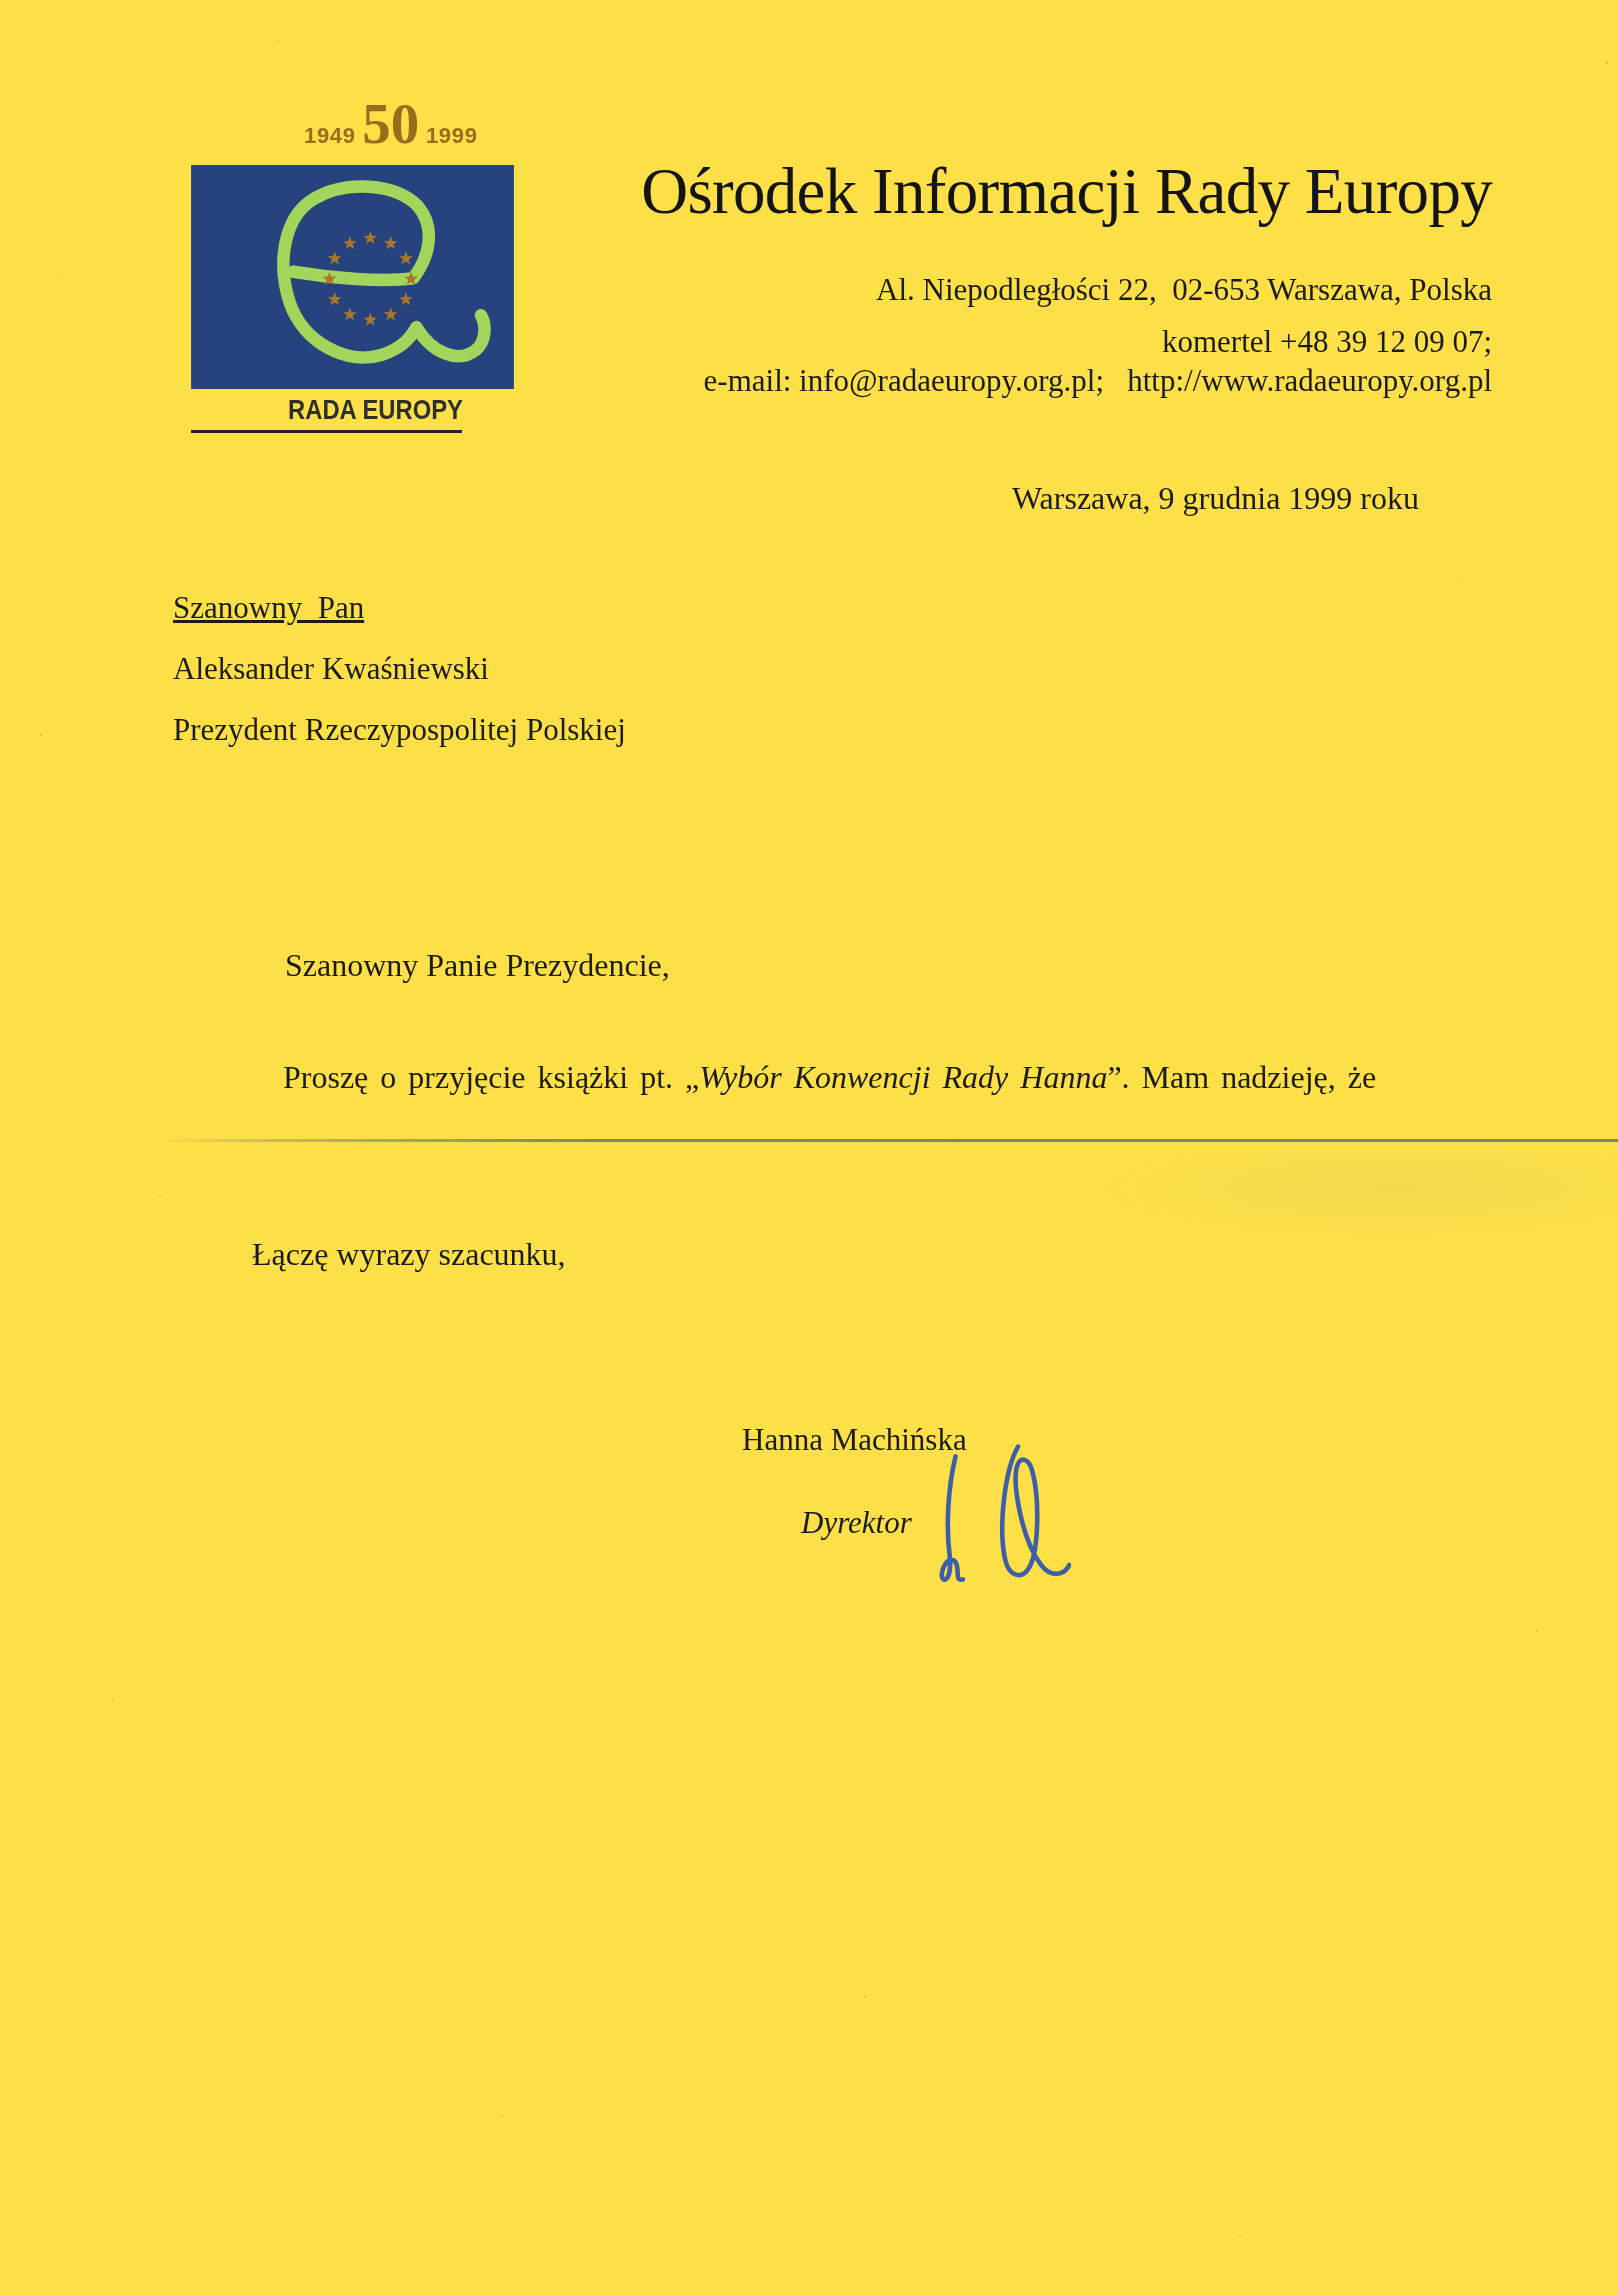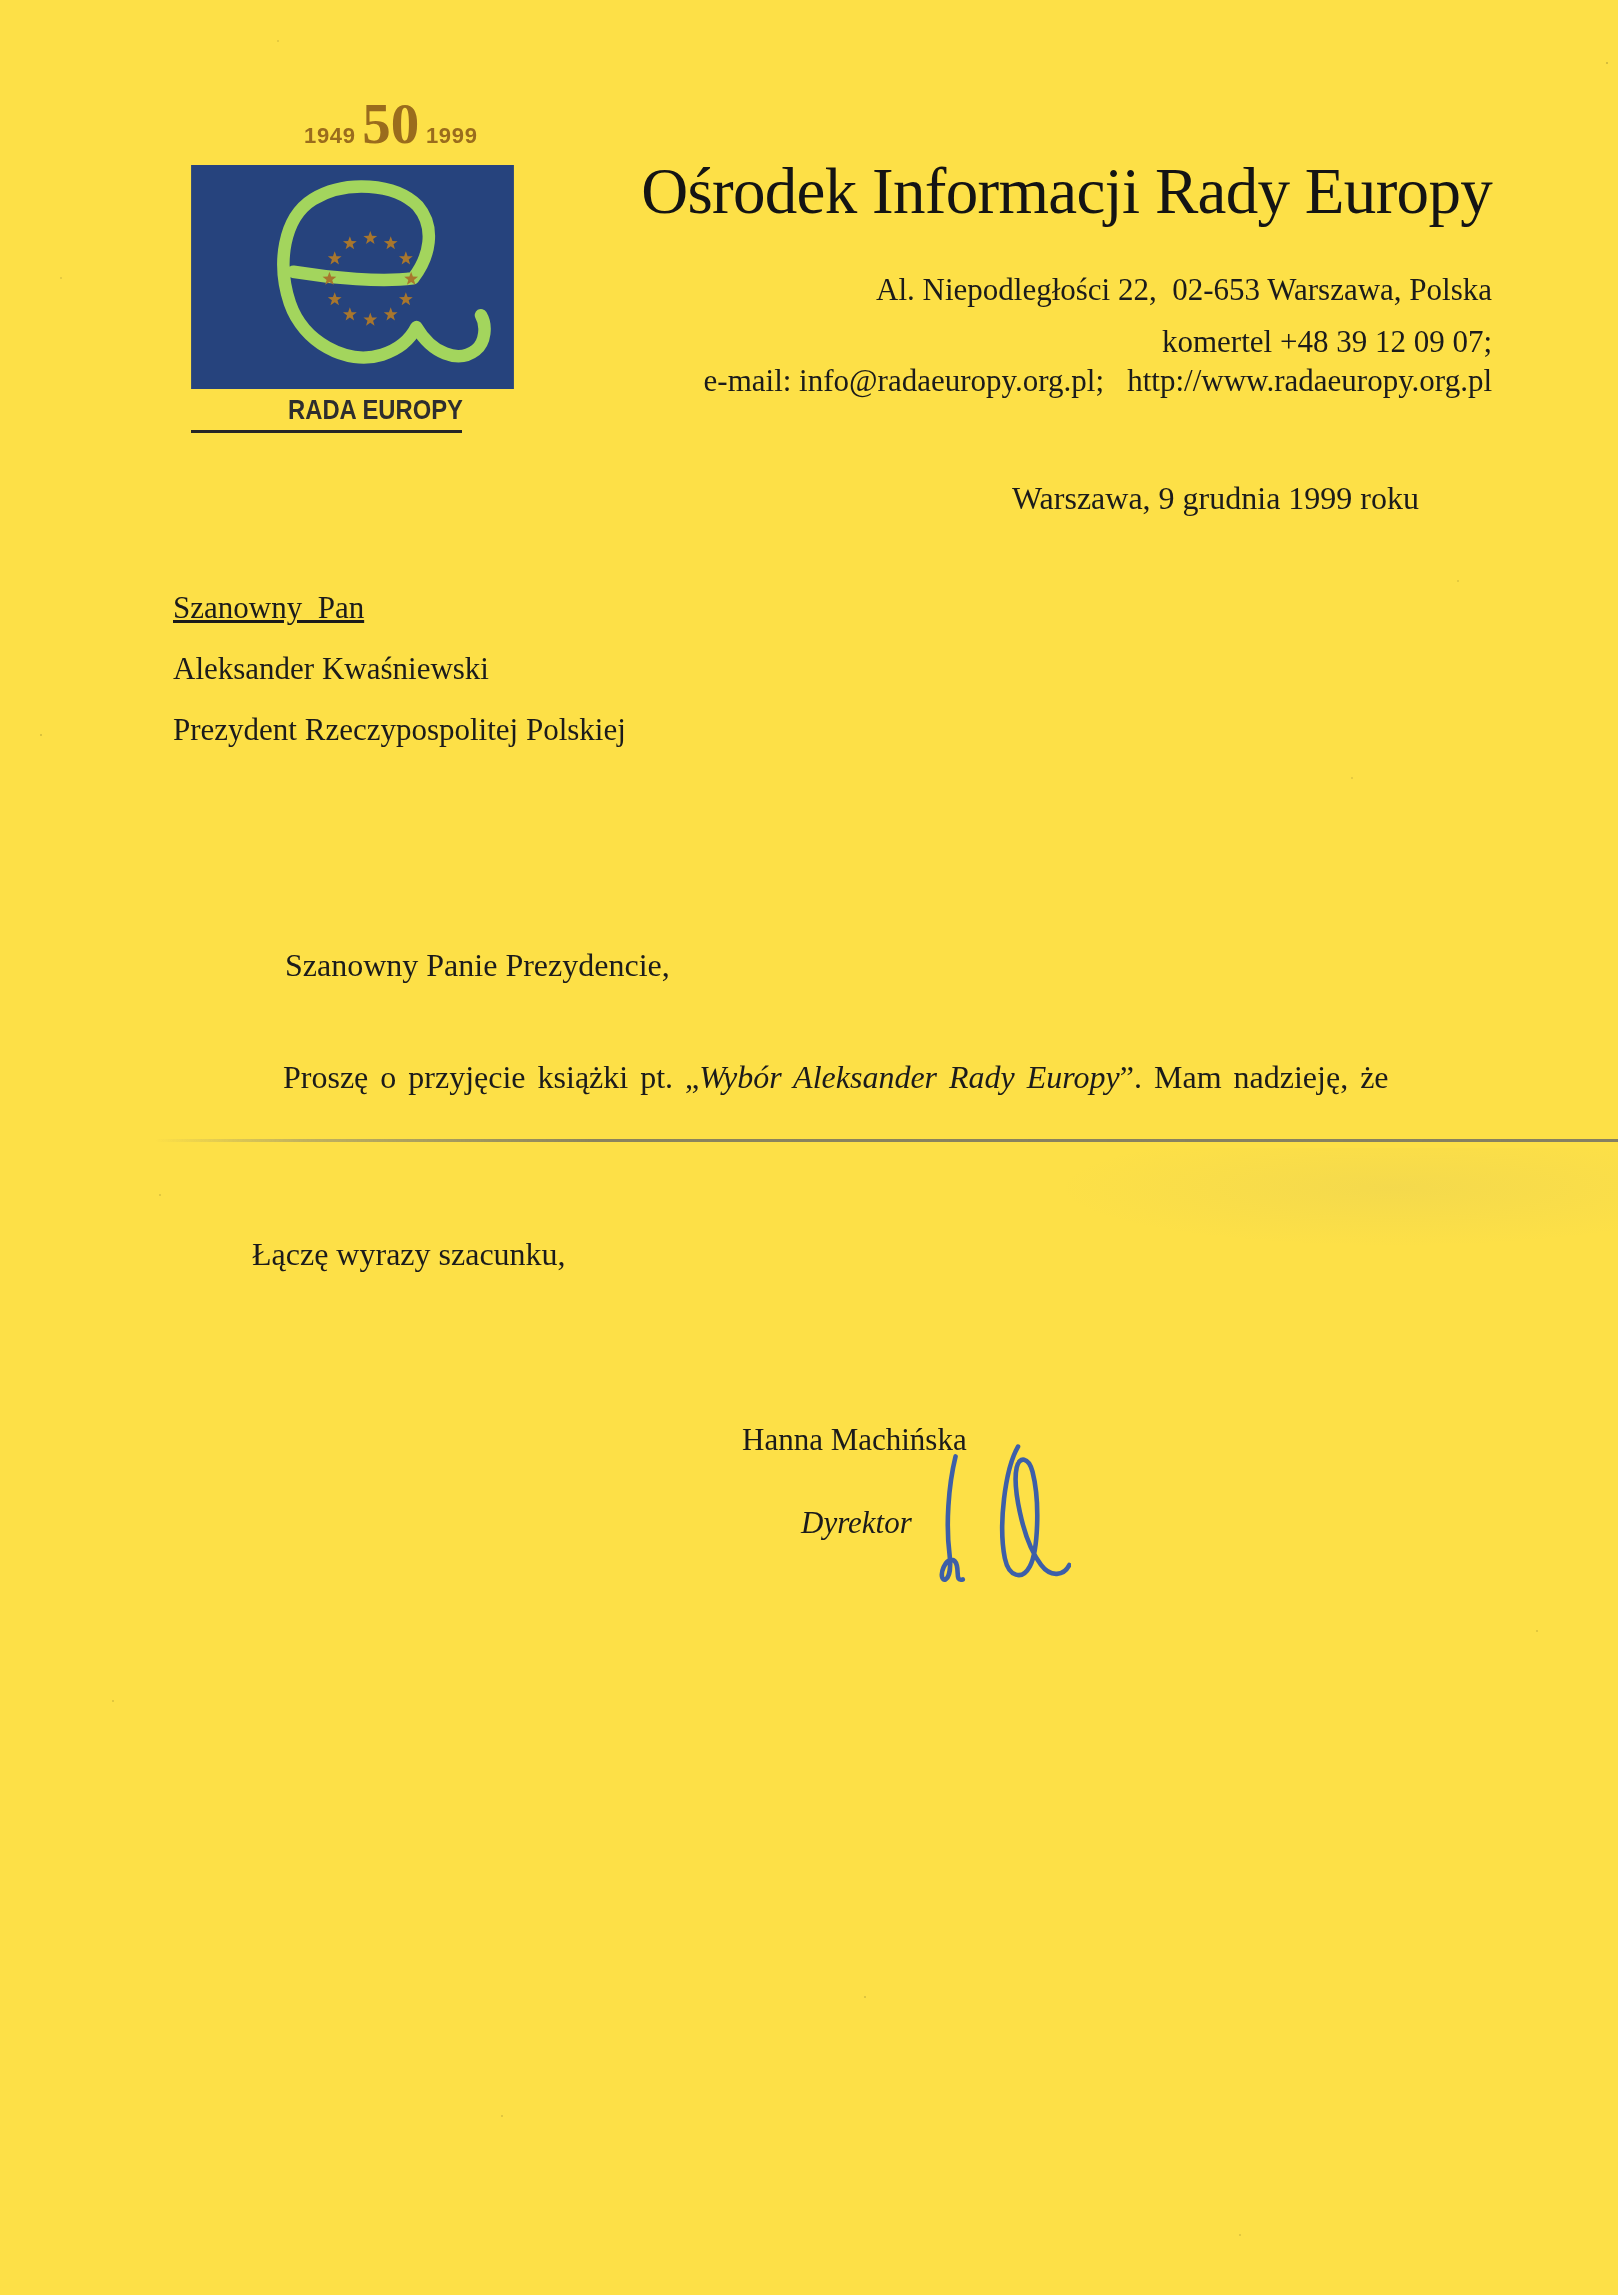--- a/index.html
+++ b/index.html
@@ -122,21 +122,21 @@
 
   <div class="abs t48" style="right:200px;top:480px;">Warszawa, 9 grudnia 1999 roku</div>
 
   <div class="abs t47" style="left:173px;top:590px;text-decoration:underline;">Szanowny  Pan</div>
   <div class="abs t47" style="left:173px;top:651px;">Aleksander Kwaśniewski</div>
   <div class="abs t47" style="left:173px;top:712px;">Prezydent Rzeczypospolitej Polskiej</div>
 
   <div class="abs t48" style="left:285px;top:947px;">Szanowny Panie Prezydencie,</div>
 
   <div class="abs t48 body-line1" style="left:283px;top:1059px;">
-    <span>Proszę o przyjęcie książki pt. „</span><span style="font-style:italic;">Wybór Aleksander Rady Europy</span><span>”. Mam nadzieję, że</span>
+    <span>Proszę o przyjęcie książki pt. „</span><span style="font-style:italic;">Wybór Konwencji Rady Hanna</span><span>”. Mam nadzieję, że</span>
   </div>
 
   <div class="artifact"></div>
   <div class="smudge"></div>
 
   <div class="abs t48" style="left:252px;top:1236px;">Łączę wyrazy szacunku,</div>
 
   <div class="abs t47" style="left:742px;top:1422px;">Hanna Machińska</div>
   <div class="abs t47" style="left:801px;top:1505px;font-style:italic;">Dyrektor</div>
 

